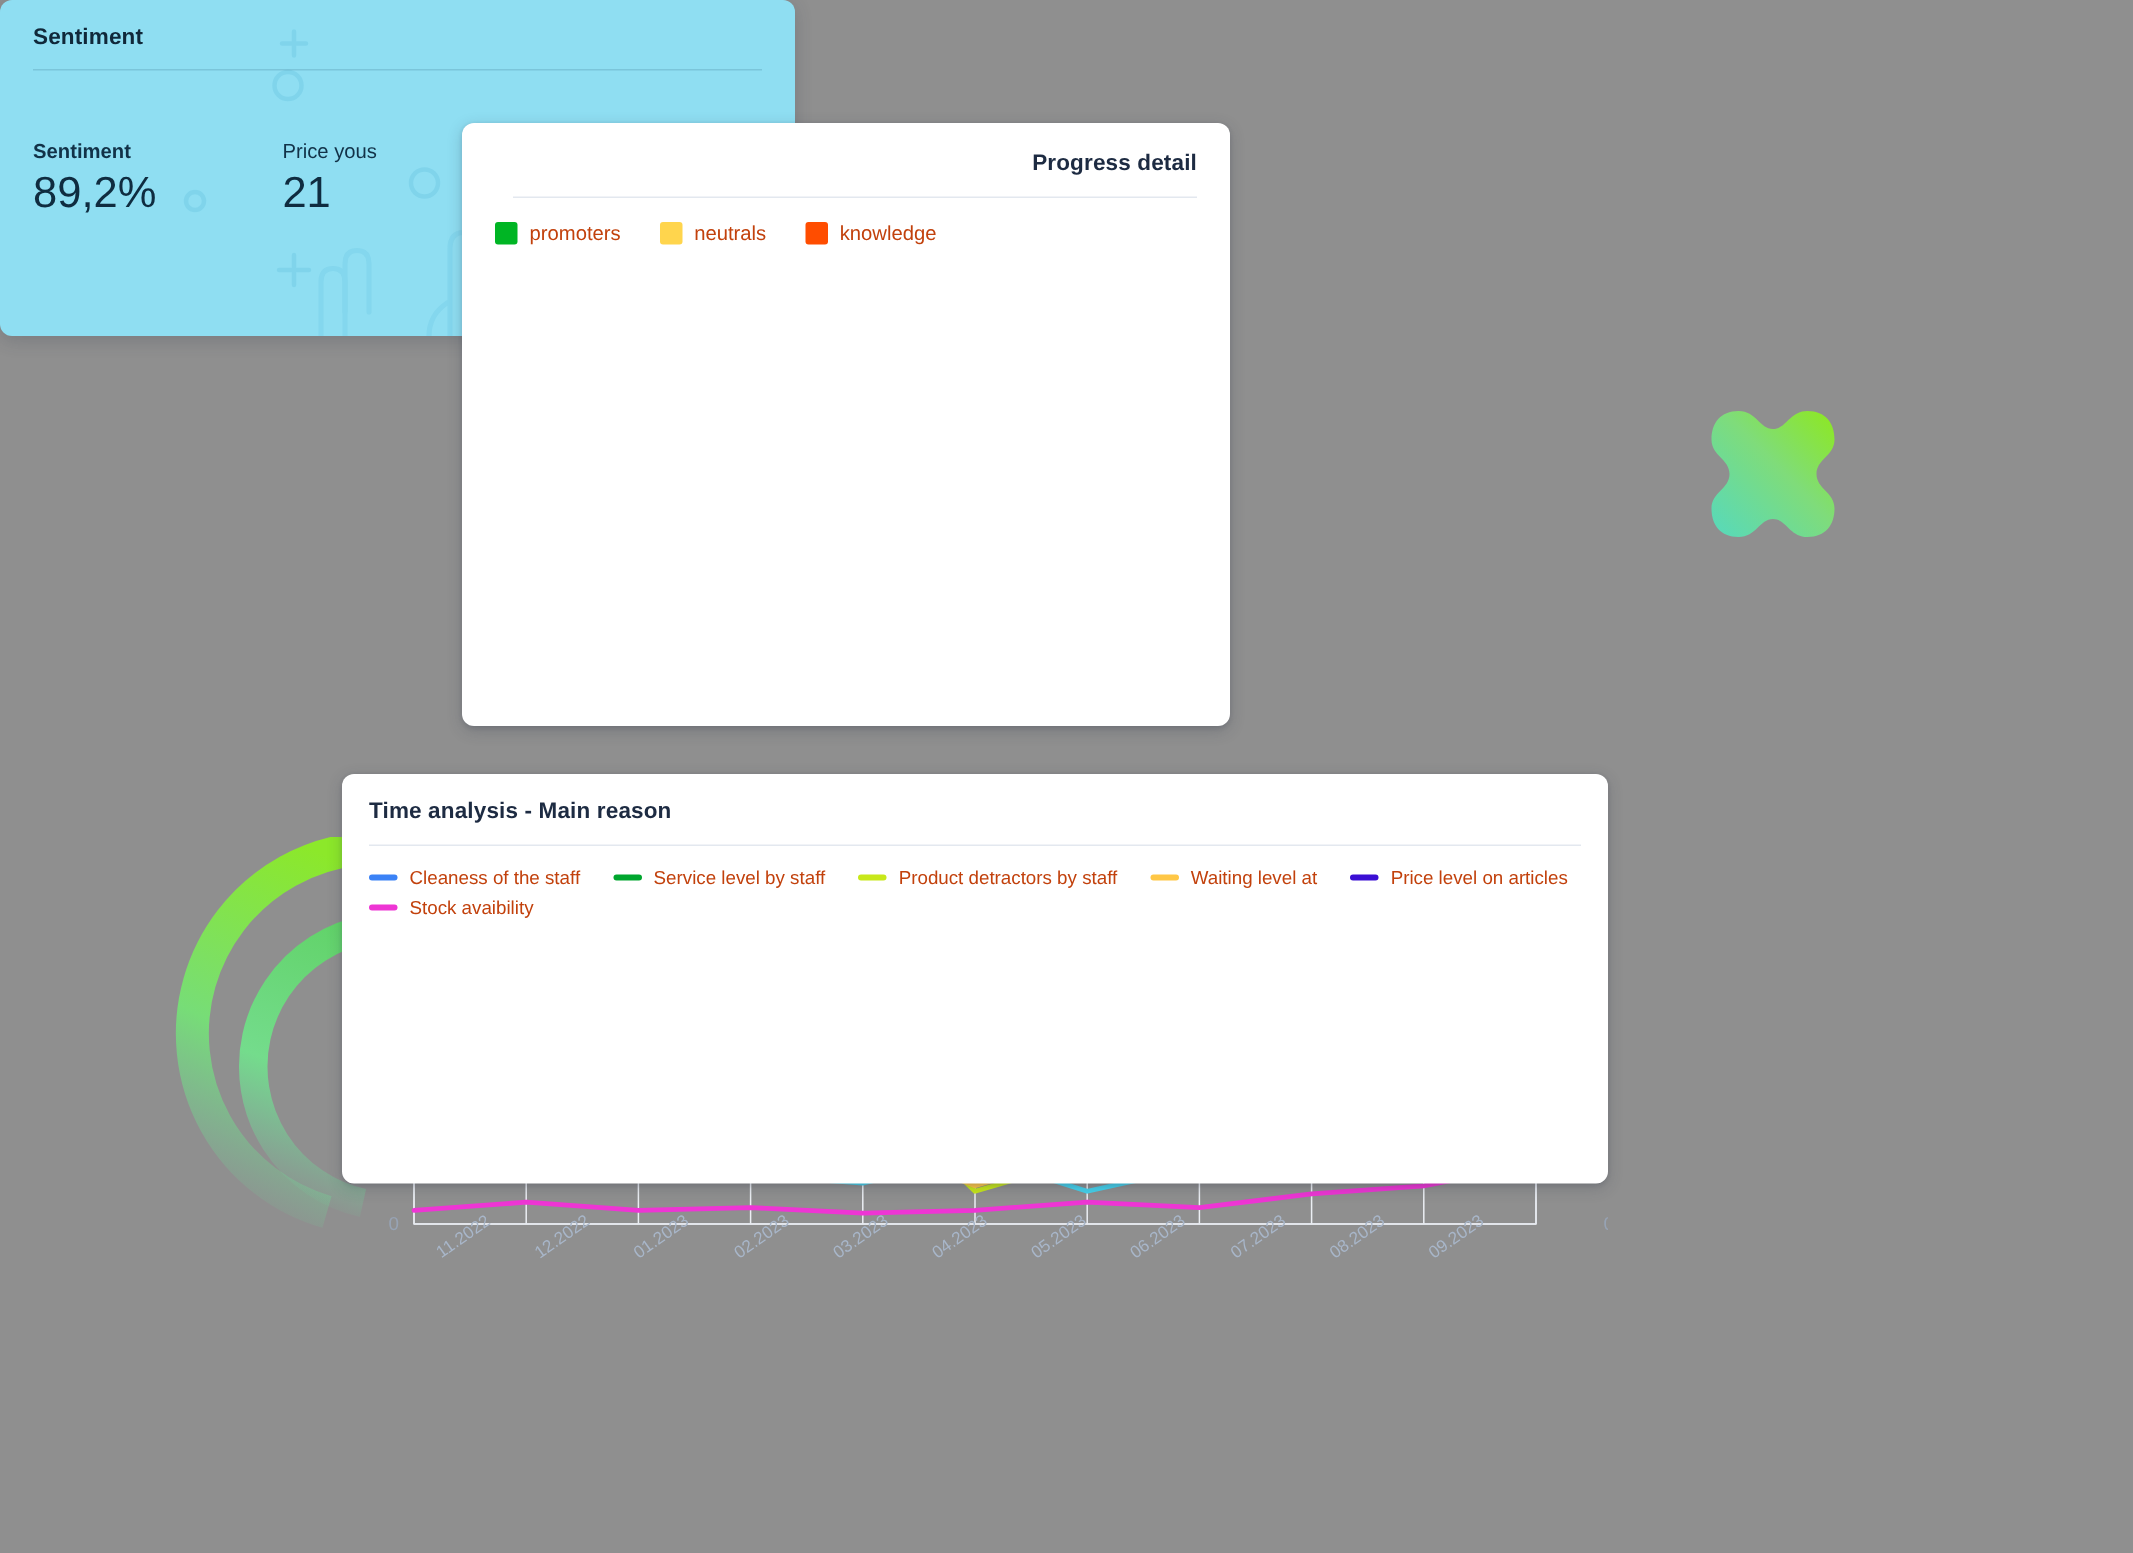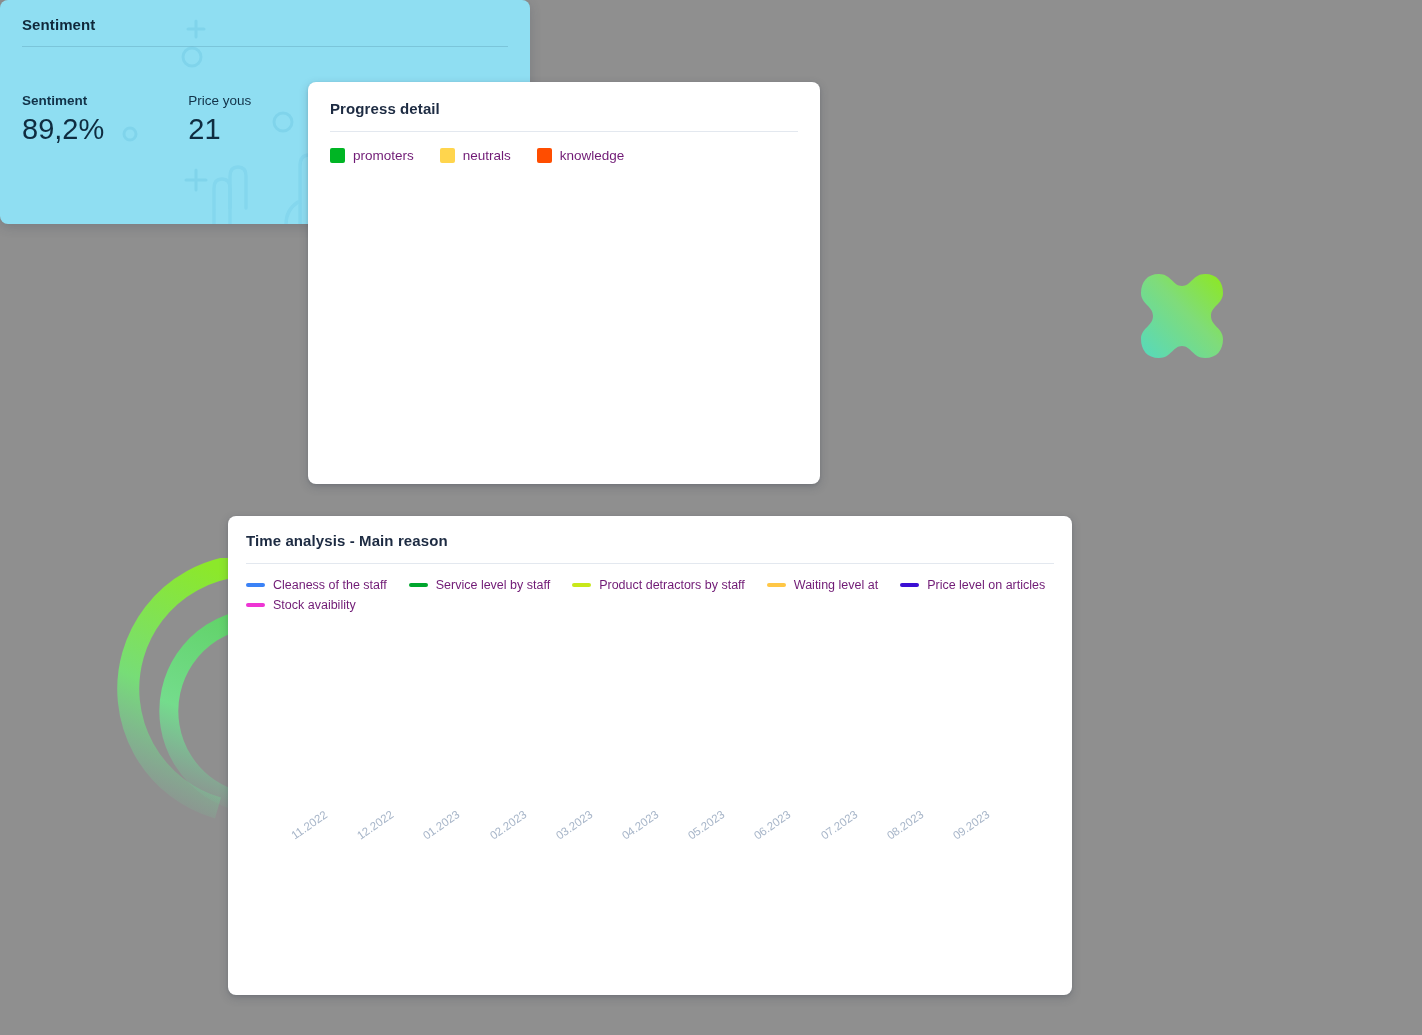--- a/index.html
+++ b/index.html
@@ -47,32 +47,32 @@
     background: #e3e8ef;
     margin-top: 14px;
   }
 
   
   #progress-card {
     left: 308px; top: 82px;
     width: 512px; height: 402px;
     z-index: 3;
   }
-  #progress-card .head { padding: 18px 22px 0 22px; }
+  #progress-card .head { padding: 18px 22px 0 34px; text-align: right; }
 
   .legend-row {
     display: flex;
     align-items: center;
     gap: 26px;
     padding: 16px 22px 0 22px;
     flex-wrap: wrap;
   }
   .legend-item { display: flex; align-items: center; gap: 8px; }
   .legend-swatch { width: 15px; height: 15px; border-radius: 2px; flex: none; }
-  .legend-label { font-size: 13.5px; color: #701a75; white-space: nowrap; }
+  .legend-label { font-size: 13.5px; color: #c2410c; white-space: nowrap; }
 
   
   .bar-plot {
     position: absolute;
     left: 328px; top: 186px;
     width: 472px; height: 206px;
     display: flex;
     align-items: flex-end;
   }
   .bar-col {
@@ -121,21 +121,21 @@
     transform: translateX(-58%) rotate(-35deg);
     transform-origin: center top;
     font-size: 12.5px;
     color: #97a3b4;
     white-space: nowrap;
   }
 
   
   #time-card {
     left: 228px; top: 516px;
-    width: 844px; height: 479px;
+    width: 844px; height: 273px;
     z-index: 2;
   }
   #time-card .head { padding: 16px 18px 0 18px; }
   #time-card .legend-row {
     padding: 14px 18px 0 18px;
     gap: 18px 22px;
     row-gap: 6px;
   }
   .legend-line {
     width: 19px; height: 4px; border-radius: 2px; flex: none;

